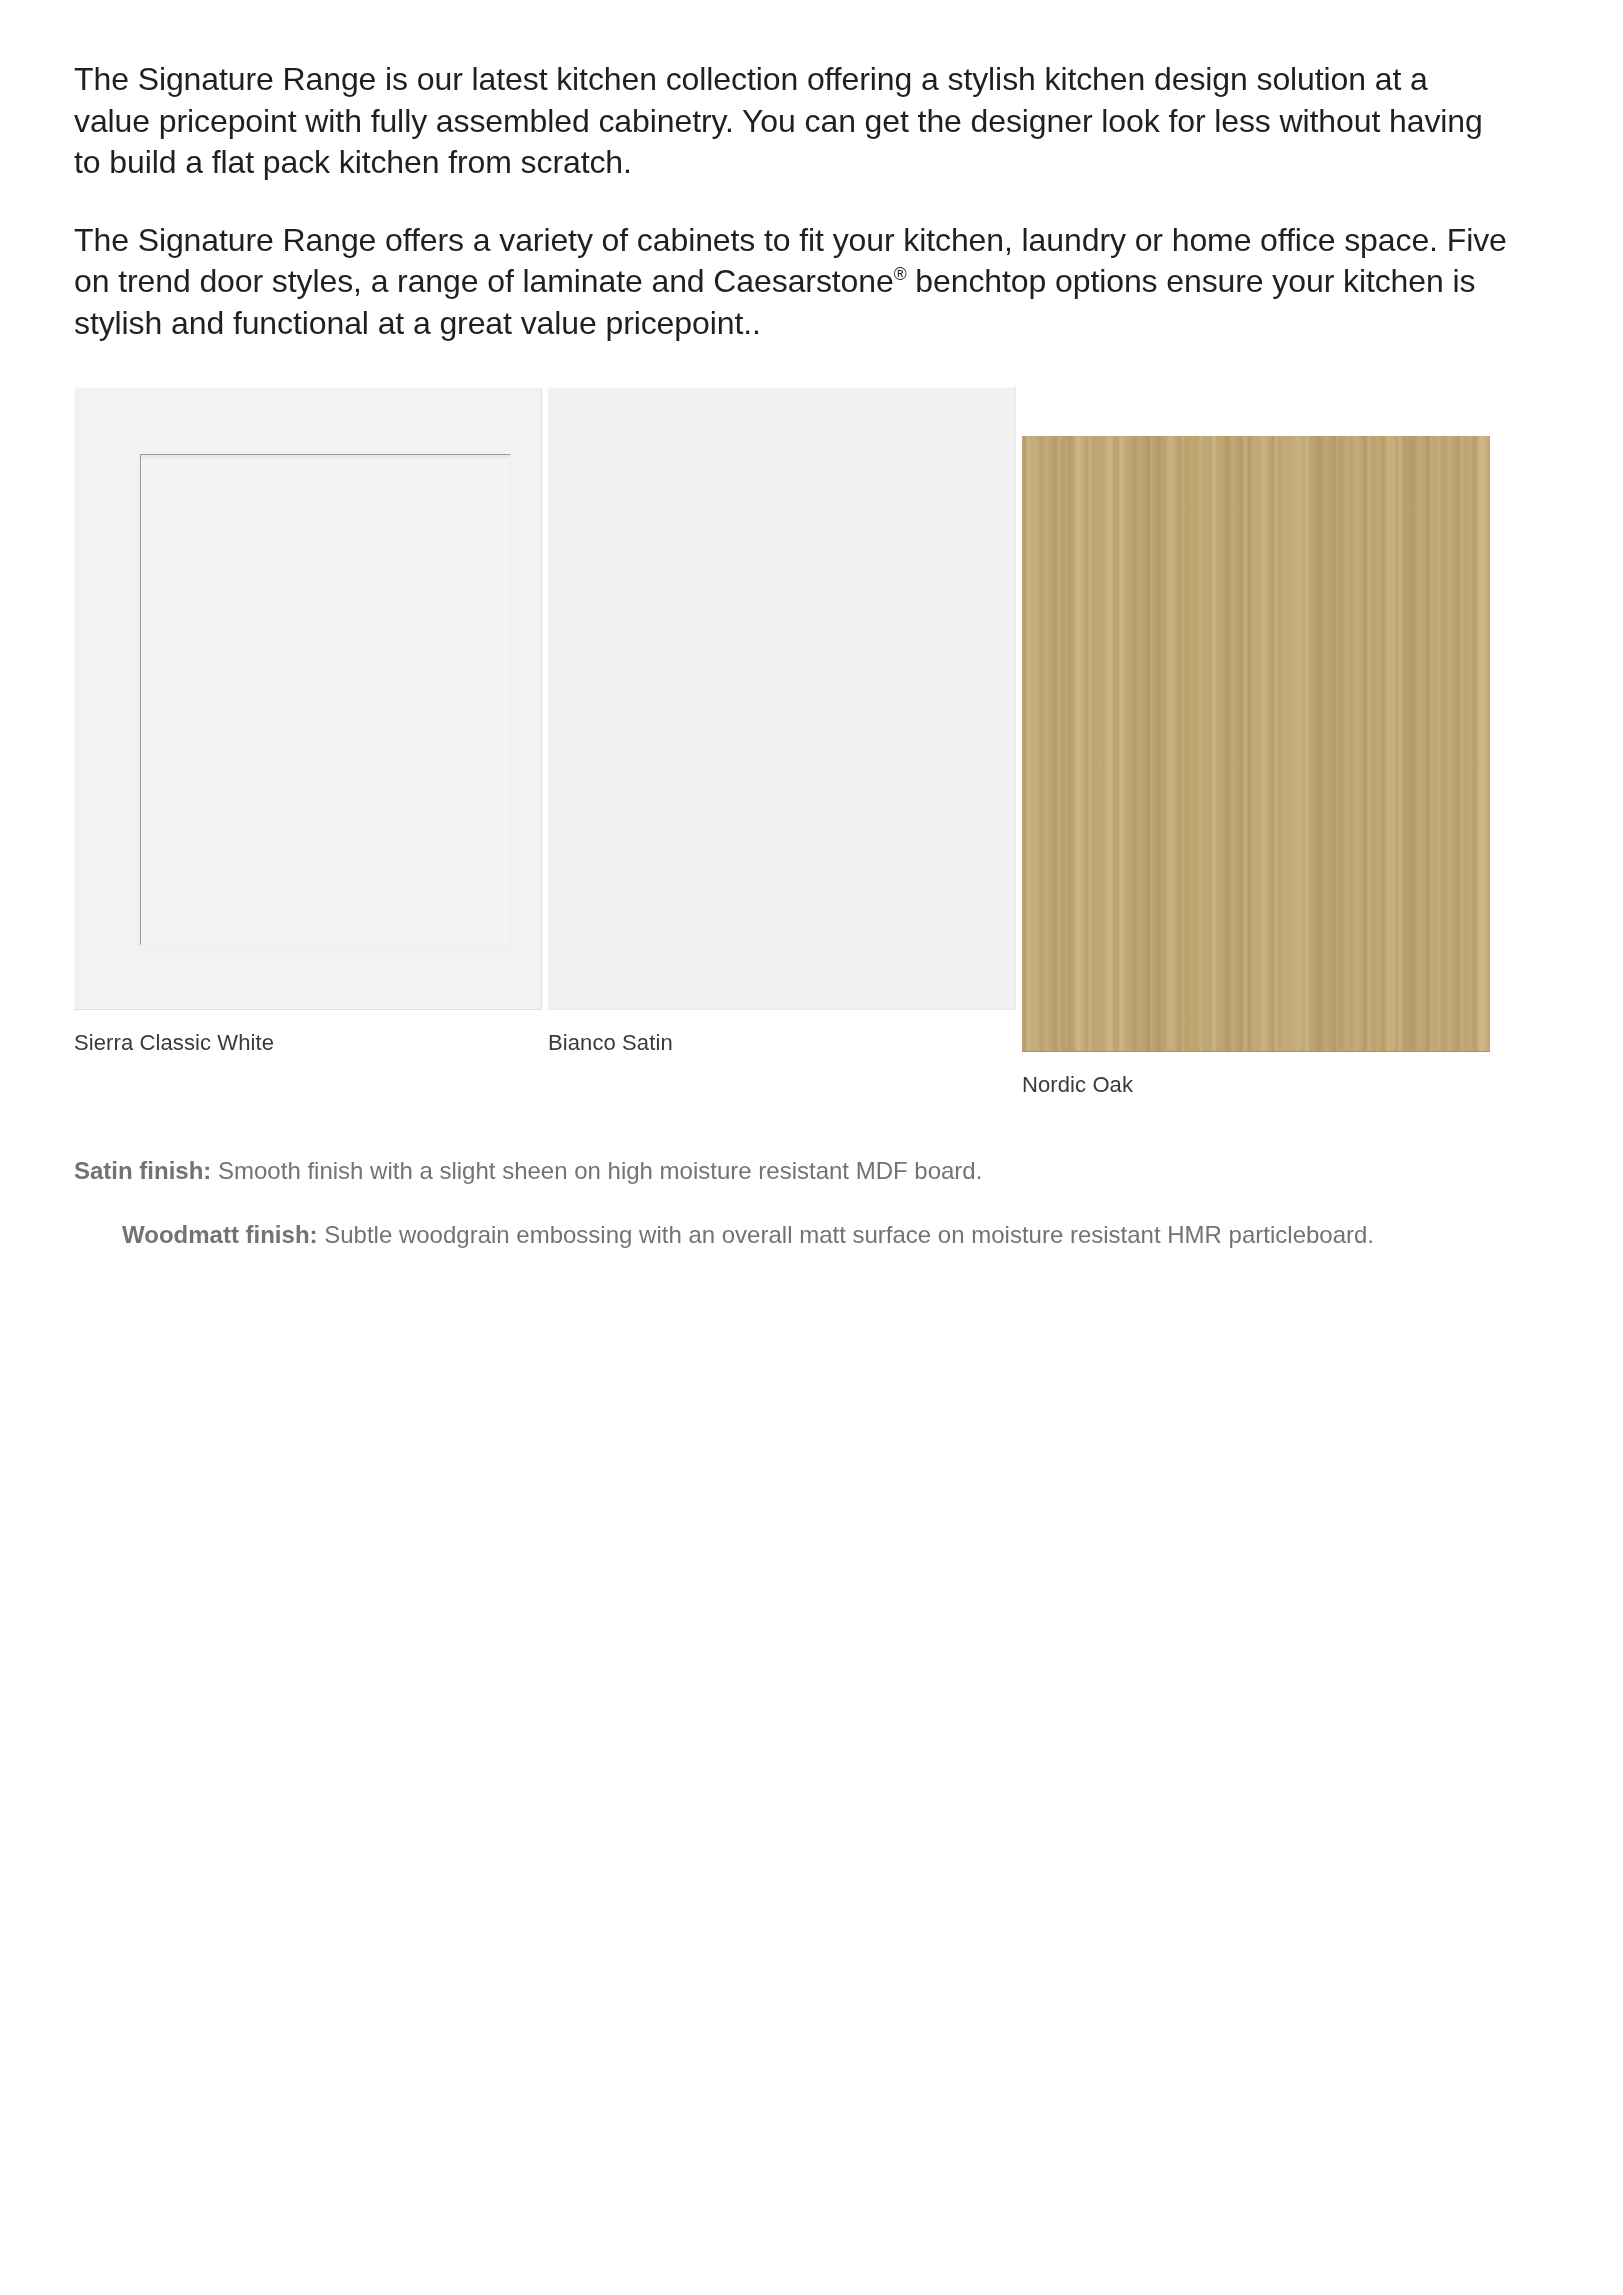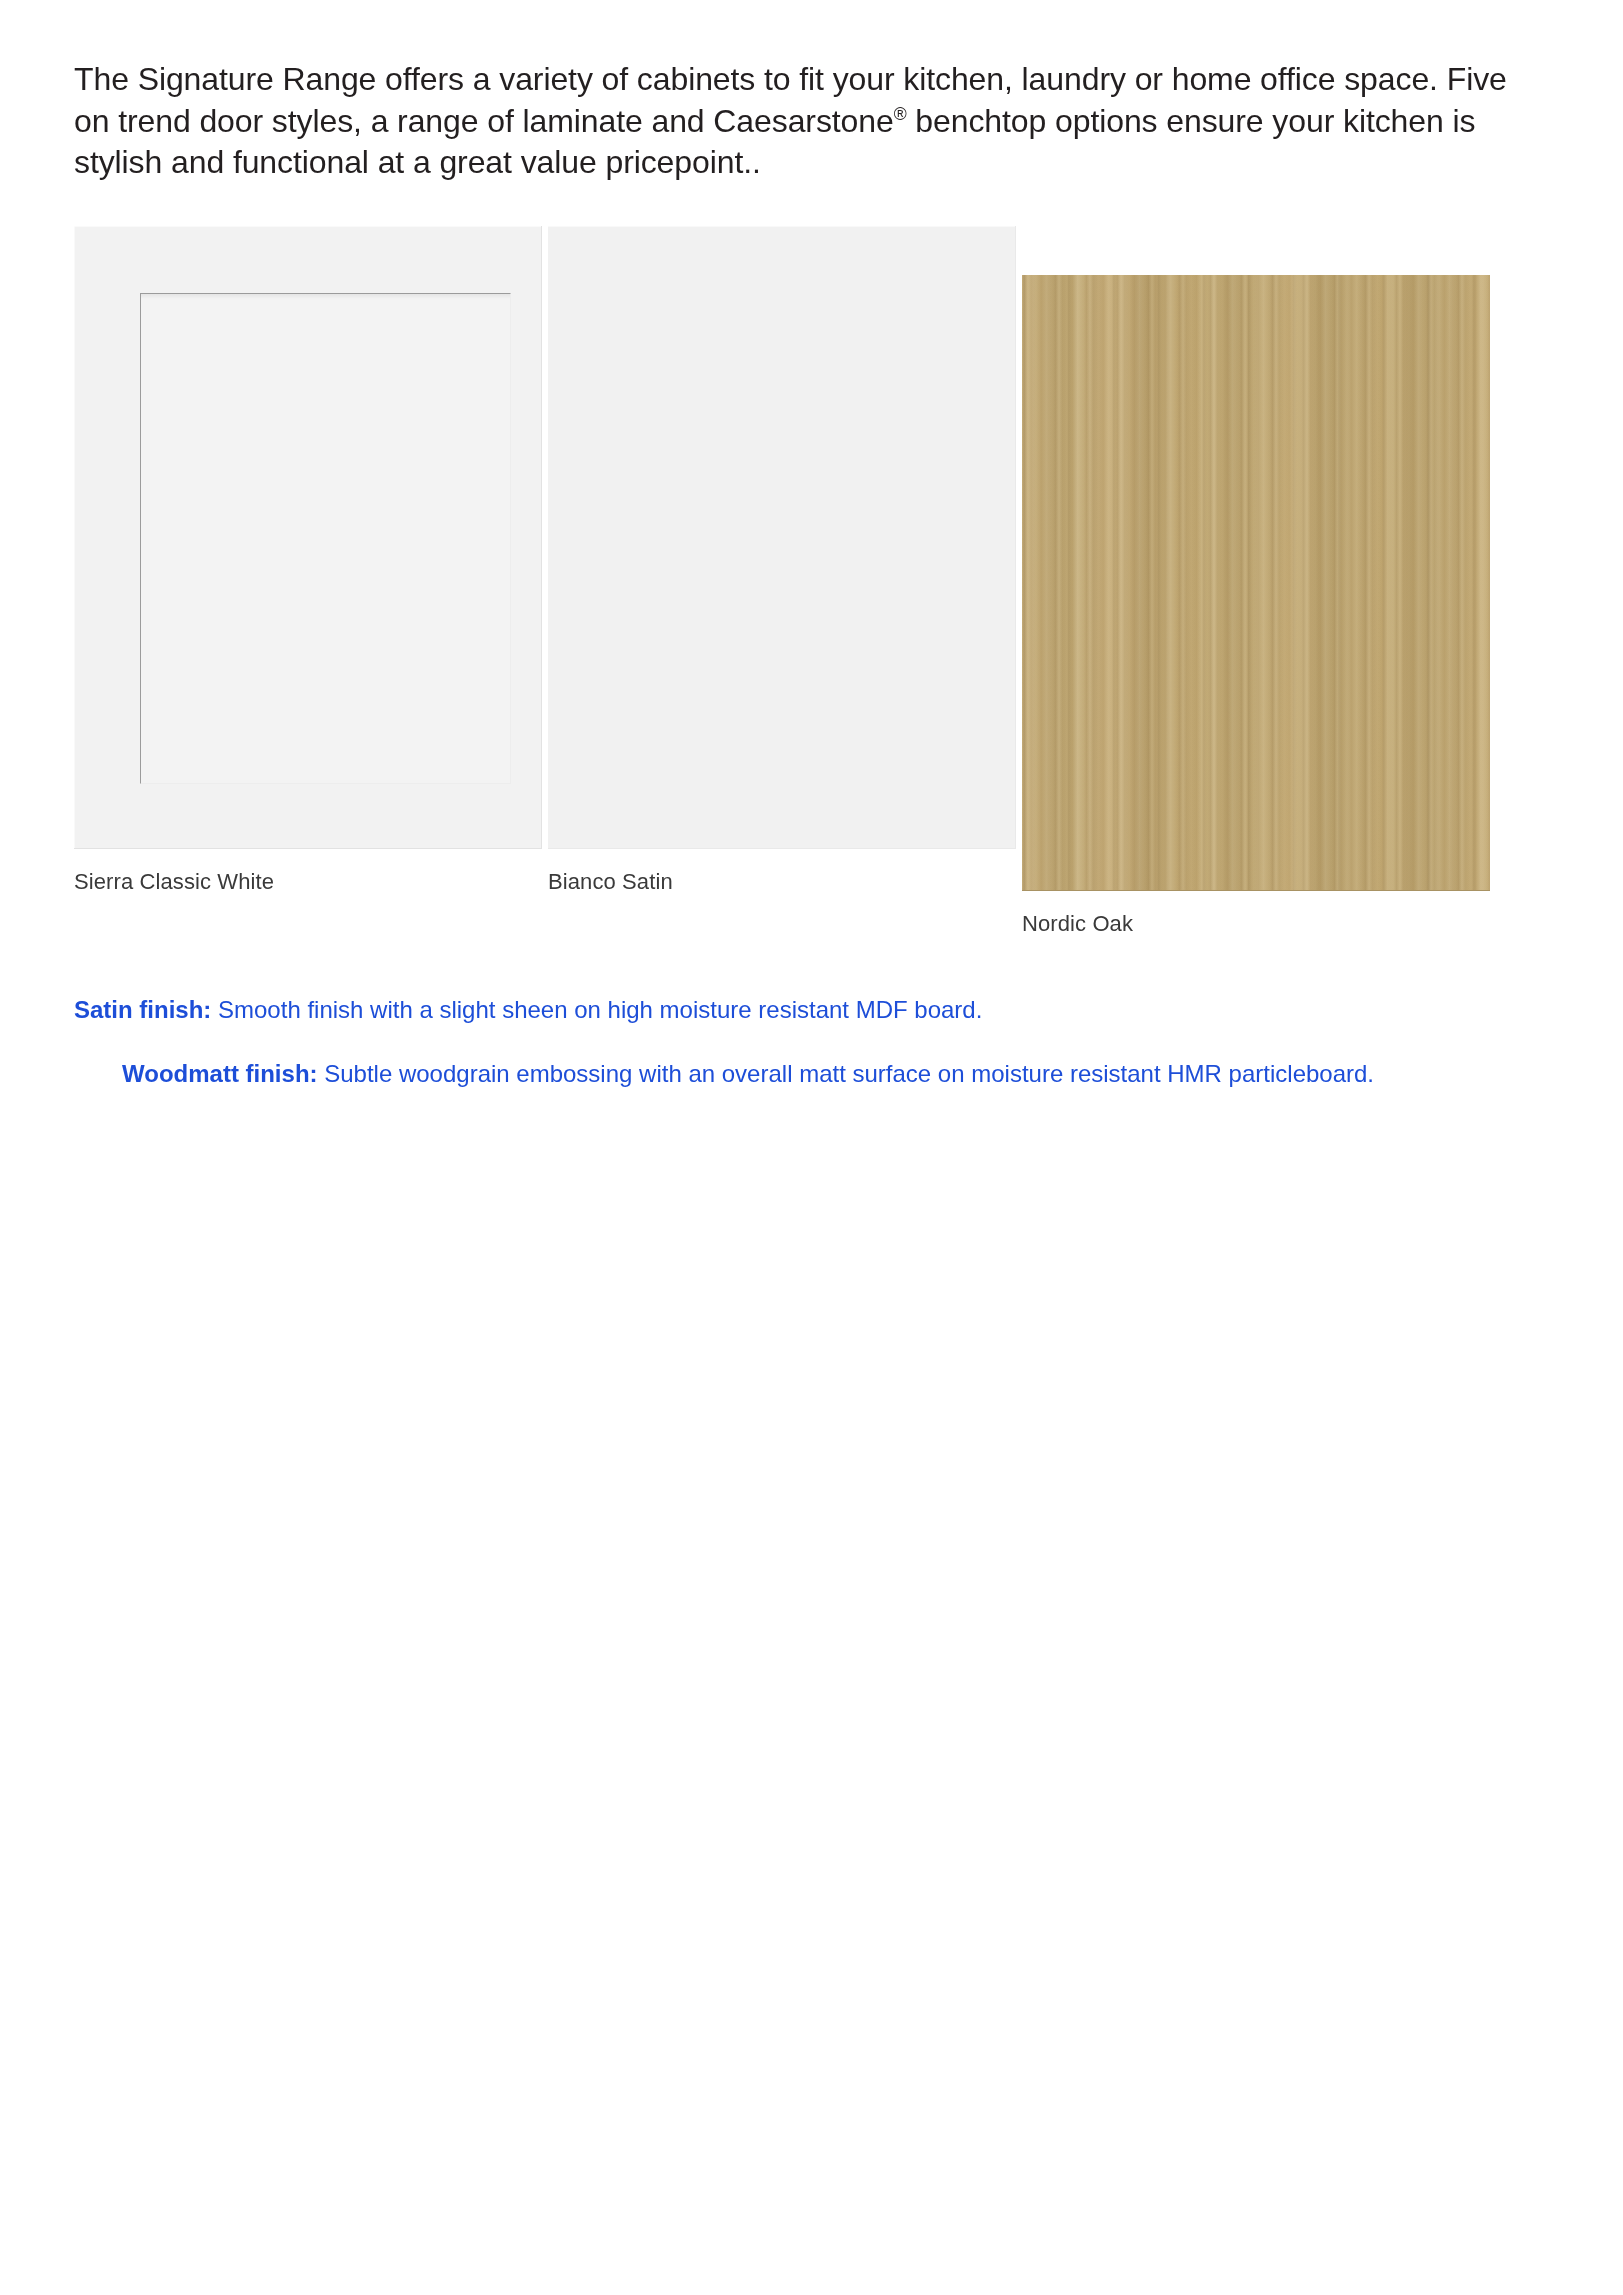--- a/index.html
+++ b/index.html
@@ -165,35 +165,36 @@
   }
 
   
   .finish-notes {
     margin-top: 56px;
   }
   .finish-notes .note {
     margin: 0 0 30px 0;
     font-size: 24px;
     line-height: 1.42;
-    color: #1d4ed8;
+    color: #737373;
     max-width: 1437px;
     font-weight: 400;
   }
   .finish-notes .note:last-child { margin-bottom: 0; margin-left: 48px; }
   .finish-notes .note b {
     font-weight: 700;
   }
 </style>
 </head>
 <body>
 
 <div class="page">
 
   <section class="intro">
+    <p class="p1">The Signature Range is our latest kitchen collection offering a stylish kitchen design solution at a value pricepoint with fully assembled cabinetry. You can get the designer look for less without having to build a flat pack kitchen from scratch.</p>
     <p class="p2"><span>The Signature Range offers a variety of cabinets to fit your kitchen, laundry or home office space. Five on trend door styles, a range of laminate and Caesarstone</span><sup class="reg">®</sup><span> benchtop options ensure your kitchen is stylish and functional at a great value pricepoint..</span></p>
   </section>
 
   <section class="swatch-grid">
 
     <div class="swatch-cell row1">
       <div class="swatch-img sw-sierra">
         <div class="panel"></div>
       </div>
       <div class="swatch-label">Sierra Classic White</div>

